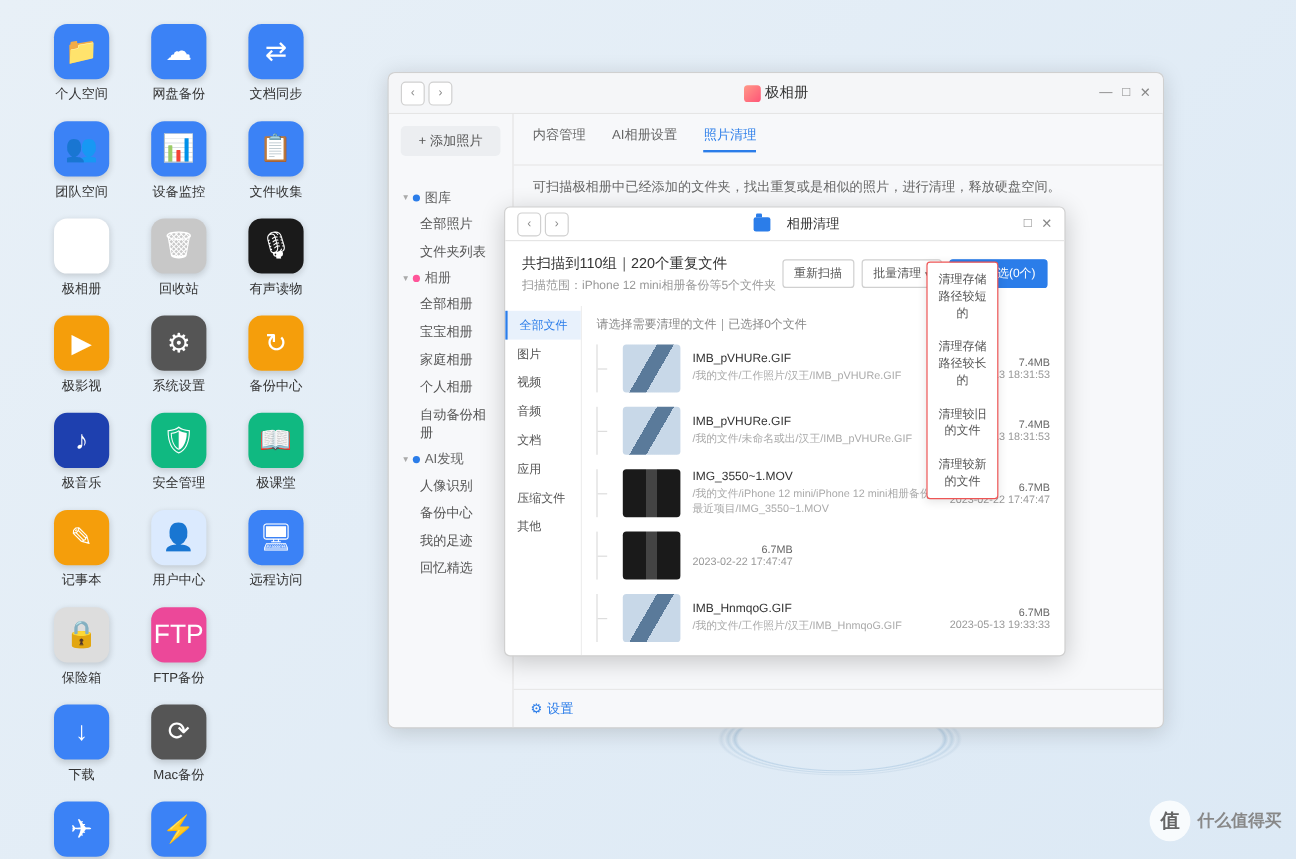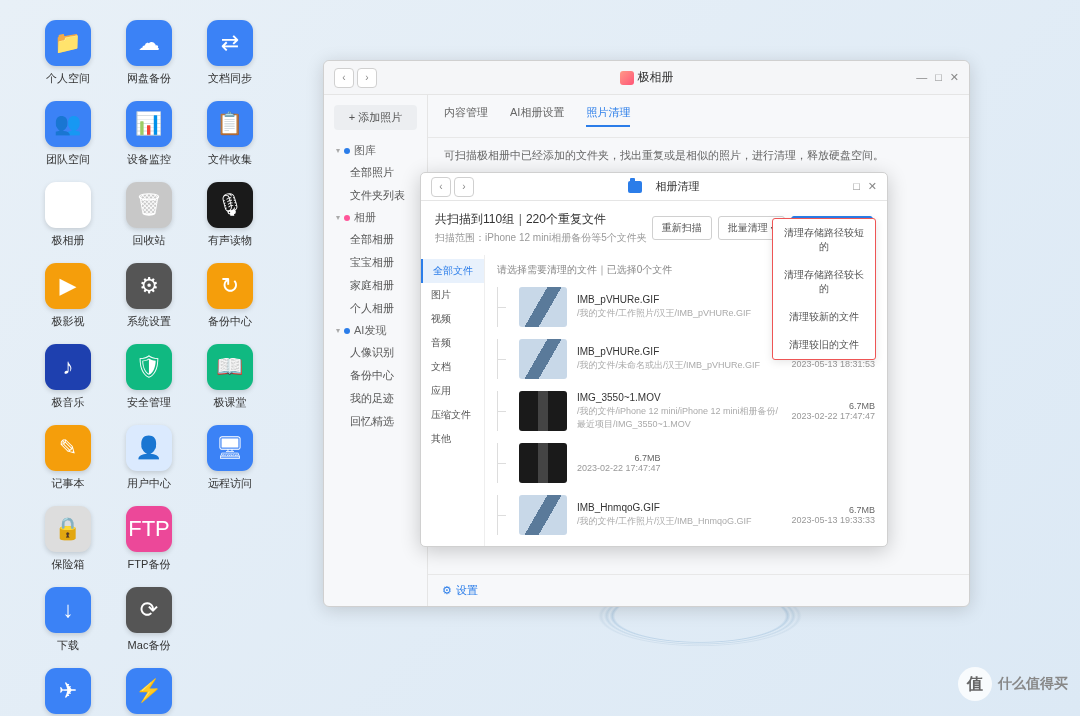--- a/index.html
+++ b/index.html
@@ -23,21 +23,21 @@
 .titlebar{height:34px;display:flex;align-items:center;padding:0 10px;border-bottom:1px solid #e5e5e5;background:#f5f6f8;border-radius:6px 6px 0 0}
 .navbtns{display:flex;gap:3px}
 .navbtn{width:20px;height:20px;border:1px solid #d0d0d0;background:#fff;border-radius:4px;display:flex;align-items:center;justify-content:center;font-size:10px;color:#888}
 .title-c{flex:1;text-align:center;font-size:12px;color:#333;display:flex;align-items:center;justify-content:center;gap:4px}
 .title-ic{width:14px;height:14px;background:linear-gradient(135deg,#f98,#f57);border-radius:3px}
 .winctrl{display:flex;gap:8px;font-size:11px;color:#888}
 .winctrl span{cursor:pointer}
 
 .win-body{flex:1;display:flex}
 .sidebar{width:104px;border-right:1px solid #e5e5e5;padding:10px 0;font-size:11px}
-.add-btn{margin:0 10px 10px;padding:5px 8px;background:#eceef1;border-radius:4px;color:#555;font-size:11px;text-align:center;cursor:pointer}
+.add-btn{margin:0 10px 24px;padding:5px 8px;background:#eceef1;border-radius:4px;color:#555;font-size:11px;text-align:center;cursor:pointer}
 .sb-hdr{padding:3px 12px;color:#666;display:flex;align-items:center;gap:4px;font-size:11px}
 .sb-hdr .caret{font-size:8px;color:#aaa}
 .sb-item{padding:4px 12px 4px 26px;color:#555;cursor:pointer}
 
 .main{flex:1;display:flex;flex-direction:column}
 .tabs{display:flex;gap:22px;padding:10px 16px;font-size:11px;color:#666;border-bottom:1px solid #e8e8e8}
 .tab{cursor:pointer;padding-bottom:5px}
 .tab.active{color:#2b7de9;border-bottom:2px solid #2b7de9}
 .desc{padding:10px 16px;font-size:11px;color:#666}
 .scan-btn{margin:4px 16px;padding:5px 12px;border:1px solid #d0d0d0;background:#fff;border-radius:4px;font-size:11px;color:#555;display:inline-block;cursor:pointer}
@@ -73,21 +73,21 @@
 .thumb.mov{background:linear-gradient(90deg,#1a1a1a 40%,#444 40%,#444 60%,#1a1a1a 60%)}
 .finfo{flex:1;min-width:0}
 .fname{font-size:10px;color:#333}
 .fpath{font-size:9px;color:#aaa;margin-top:2px;word-break:break-all}
 .fmeta{text-align:right;font-size:9px;color:#999}
 .fmeta div:first-child{color:#666}
 .tree-line{width:12px;align-self:stretch;border-left:1px solid #ddd;position:relative;flex-shrink:0}
 .tree-line::after{content:"";position:absolute;top:50%;left:0;width:8px;height:1px;background:#ddd}
 
 
-.dropdown{position:absolute;top:218px;left:772px;width:104px;background:#fff;border:1px solid #e55;border-radius:3px;box-shadow:0 2px 8px rgba(0,0,0,.1);z-index:10}
+.dropdown{position:absolute;top:218px;left:772px;width:60px;background:#fff;border:1px solid #e55;border-radius:3px;box-shadow:0 2px 8px rgba(0,0,0,.1);z-index:10}
 .dd-item{padding:7px 9px;font-size:10px;color:#555;cursor:pointer;text-align:center}
 </style>
 </head>
 <body>
 
 <div class="desktop" id="desk">
     <div class="dicon">
       <div class="ic" style="background:#3b82f6">📁</div>
       <div class="lbl">个人空间</div>
     </div>
@@ -216,20 +216,21 @@
           <div class="sb-item">文件夹列表</div>
           <div class="sb-hdr">
             <span class="caret">▾</span>
             <span style="width:6px;height:6px;background:#f59;border-radius:50%;display:inline-block"></span>
             <span>相册</span>
           </div>
           <div class="sb-item">全部相册</div>
           <div class="sb-item">宝宝相册</div>
           <div class="sb-item">家庭相册</div>
           <div class="sb-item">个人相册</div>
+          <div class="sb-item">自动备份相册</div>
           <div class="sb-hdr">
             <span class="caret">▾</span>
             <span style="width:6px;height:6px;background:#2b7de9;border-radius:50%;display:inline-block"></span>
             <span>AI发现</span>
           </div>
           <div class="sb-item">人像识别</div>
           <div class="sb-item">备份中心</div>
           <div class="sb-item">我的足迹</div>
           <div class="sb-item">回忆精选</div>
         </div>
@@ -351,20 +352,20 @@
             <div>2023-05-13 19:33:33</div>
           </div>
         </div>
       </div>
   </div>
 </div>
 
 <div class="dropdown" id="dd">
     <div class="dd-item">清理存储路径较短的</div>
     <div class="dd-item">清理存储路径较长的</div>
+    <div class="dd-item">清理较旧的文件</div>
     <div class="dd-item">清理较新的文件</div>
-    <div class="dd-item">清理较旧的文件</div>
   </div>
 
 <div class="watermark">
   <div class="c">值</div>
   <span style="font-size:14px;font-weight:600">什么值得买</span>
 </div>
 
 </body></html>

